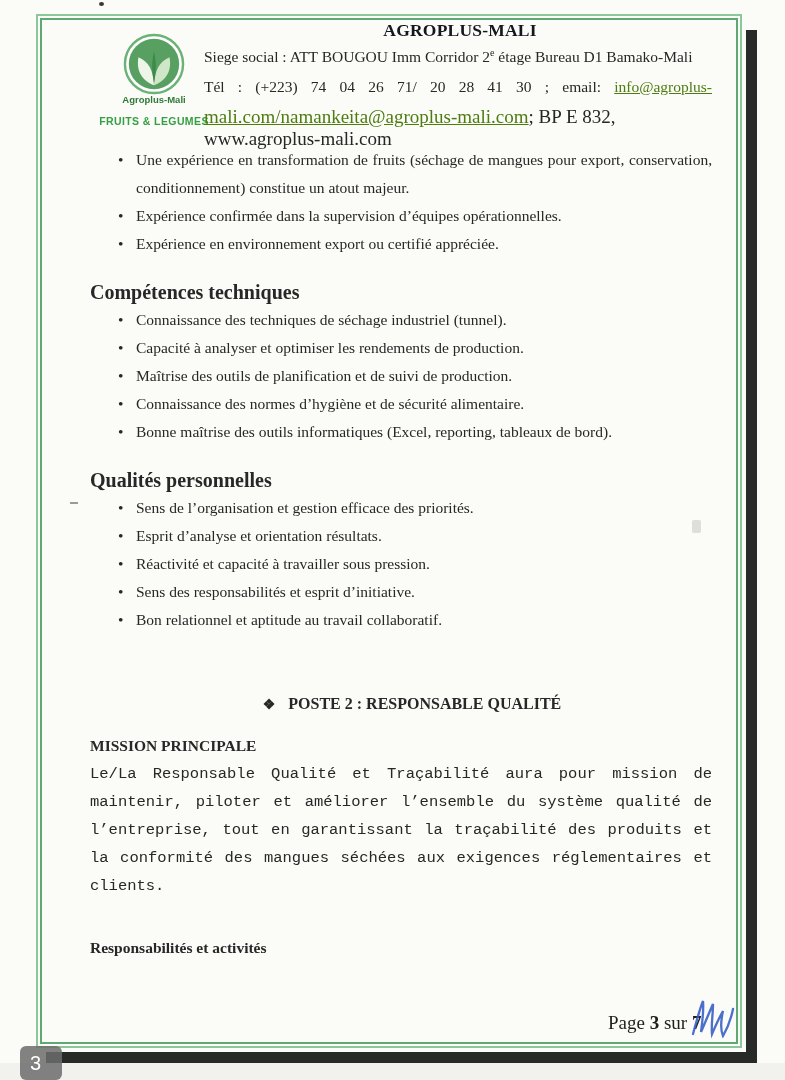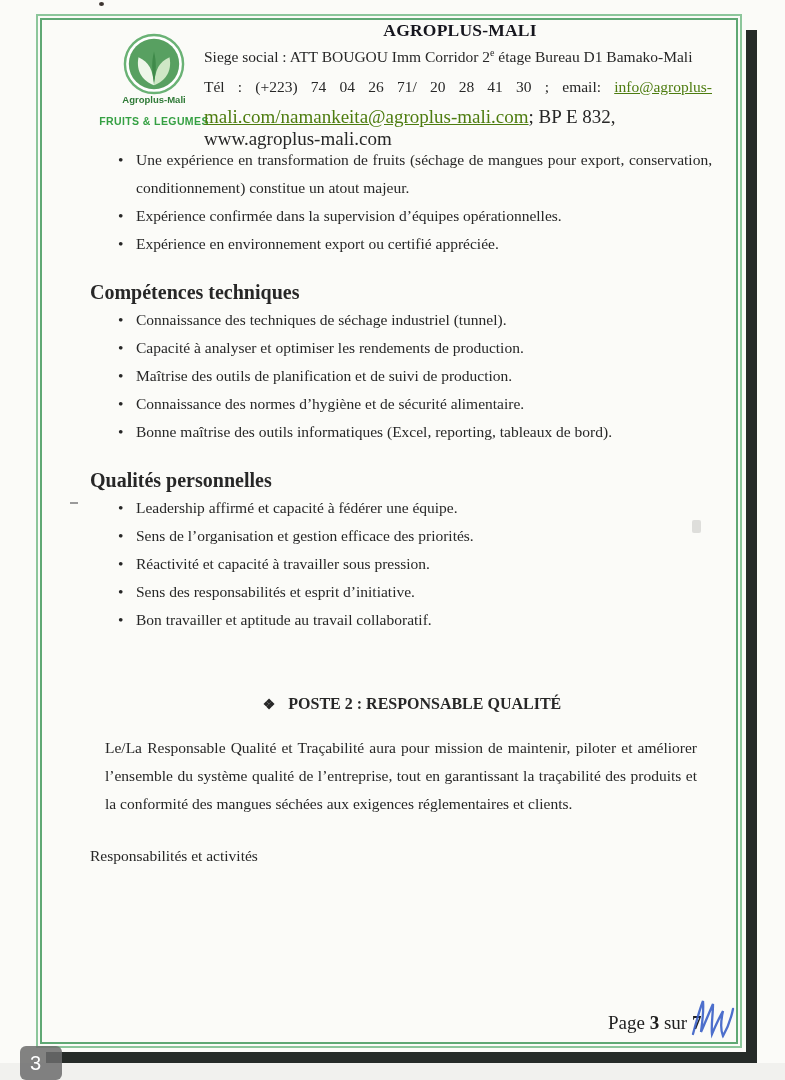--- a/index.html
+++ b/index.html
@@ -60,22 +60,22 @@
     font-size: 15.5px; line-height: 28px;
   }
   .content ul { margin: 0; padding: 0; list-style: none; }
   .content li { position: relative; padding-left: 46px; text-align: justify; }
   .content li::before { content: "\2022"; position: absolute; left: 28px; top: 0; }
 
   h3.section-heading { font-size: 20px; font-weight: bold; margin: 20px 0 0 0; line-height: 28px; }
   .poste2 { margin-top: 56px; line-height: 28px; font-weight: bold; font-size: 16px; padding-left: 22px; text-align: center; }
   .poste2 .diamond { margin-right: 13px; font-size: 14px; }
   .mission-title { margin-top: 13px; font-weight: bold; font-size: 15.5px; line-height: 28px; }
-  p.mission-body { margin: 15px; text-align: justify; }
-  .resp-heading { margin-top: 24px; font-weight: normal; font-size: 15.5px; line-height: 28px; }
+  p.mission-body { margin: 0; text-align: justify; font-family: Liberation Mono, monospace; }
+  .resp-heading { margin-top: 34px; font-weight: bold; font-size: 15.5px; line-height: 28px; }
 
   
   .page-footer { position: absolute; left: 608px; top: 1012px; font-size: 19px; color: #1e1e1e; }
   .page-footer .b { font-weight: bold; }
   .signature { position: absolute; left: 686px; top: 988px; width: 52px; height: 58px; }
 
   
   .page-badge {
     position: absolute; left: 20px; top: 1046px; width: 42px; height: 34px;
     background: rgba(108,108,108,.85); border-radius: 6px;
@@ -131,29 +131,30 @@
   <ul>
     <li>Connaissance des techniques de séchage industriel (tunnel).</li>
     <li>Capacité à analyser et optimiser les rendements de production.</li>
     <li>Maîtrise des outils de planification et de suivi de production.</li>
     <li>Connaissance des normes d’hygiène et de sécurité alimentaire.</li>
     <li>Bonne maîtrise des outils informatiques (Excel, reporting, tableaux de bord).</li>
   </ul>
 
   <h3 class="section-heading">Qualités personnelles</h3>
   <ul>
-    <li>Leadership affirmé et capacité à fédérer une équipe.</li>
     <li>Sens de l’organisation et gestion efficace des priorités.</li>
+    <li>Esprit d’analyse et orientation résultats.</li>
     <li>Réactivité et capacité à travailler sous pression.</li>
     <li>Sens des responsabilités et esprit d’initiative.</li>
-    <li>Bon travailler et aptitude au travail collaboratif.</li>
+    <li>Bon relationnel et aptitude au travail collaboratif.</li>
   </ul>
 
   <div class="poste2"><span class="diamond">❖</span><span>POSTE 2 : RESPONSABLE QUALITÉ</span></div>
 
+  <div class="mission-title">MISSION PRINCIPALE</div>
   <p class="mission-body">Le/La Responsable Qualité et Traçabilité aura pour mission de maintenir, piloter et améliorer l’ensemble du système qualité de l’entreprise, tout en garantissant la traçabilité des produits et la conformité des mangues séchées aux exigences réglementaires et clients.</p>
 
   <div class="resp-heading">Responsabilités et activités</div>
 </div>
 
 <div class="page-footer"><span>Page</span> <span class="b">3</span> <span>sur</span> <span class="b">7</span></div>
 
 <svg class="signature" viewBox="0 0 52 58" aria-hidden="true">
   <path d="M7 46 C11 31 15 18 17 13 C18 24 16 35 15 44 C19 35 23 25 27 16 C27 27 25 37 26 46 C29 39 33 30 37 23 C35 32 34 41 37 48 C41 41 45 31 47 21" stroke="#3a5fc6" stroke-width="2.3" fill="none" stroke-linecap="round" opacity="0.9"></path>
 </svg>

